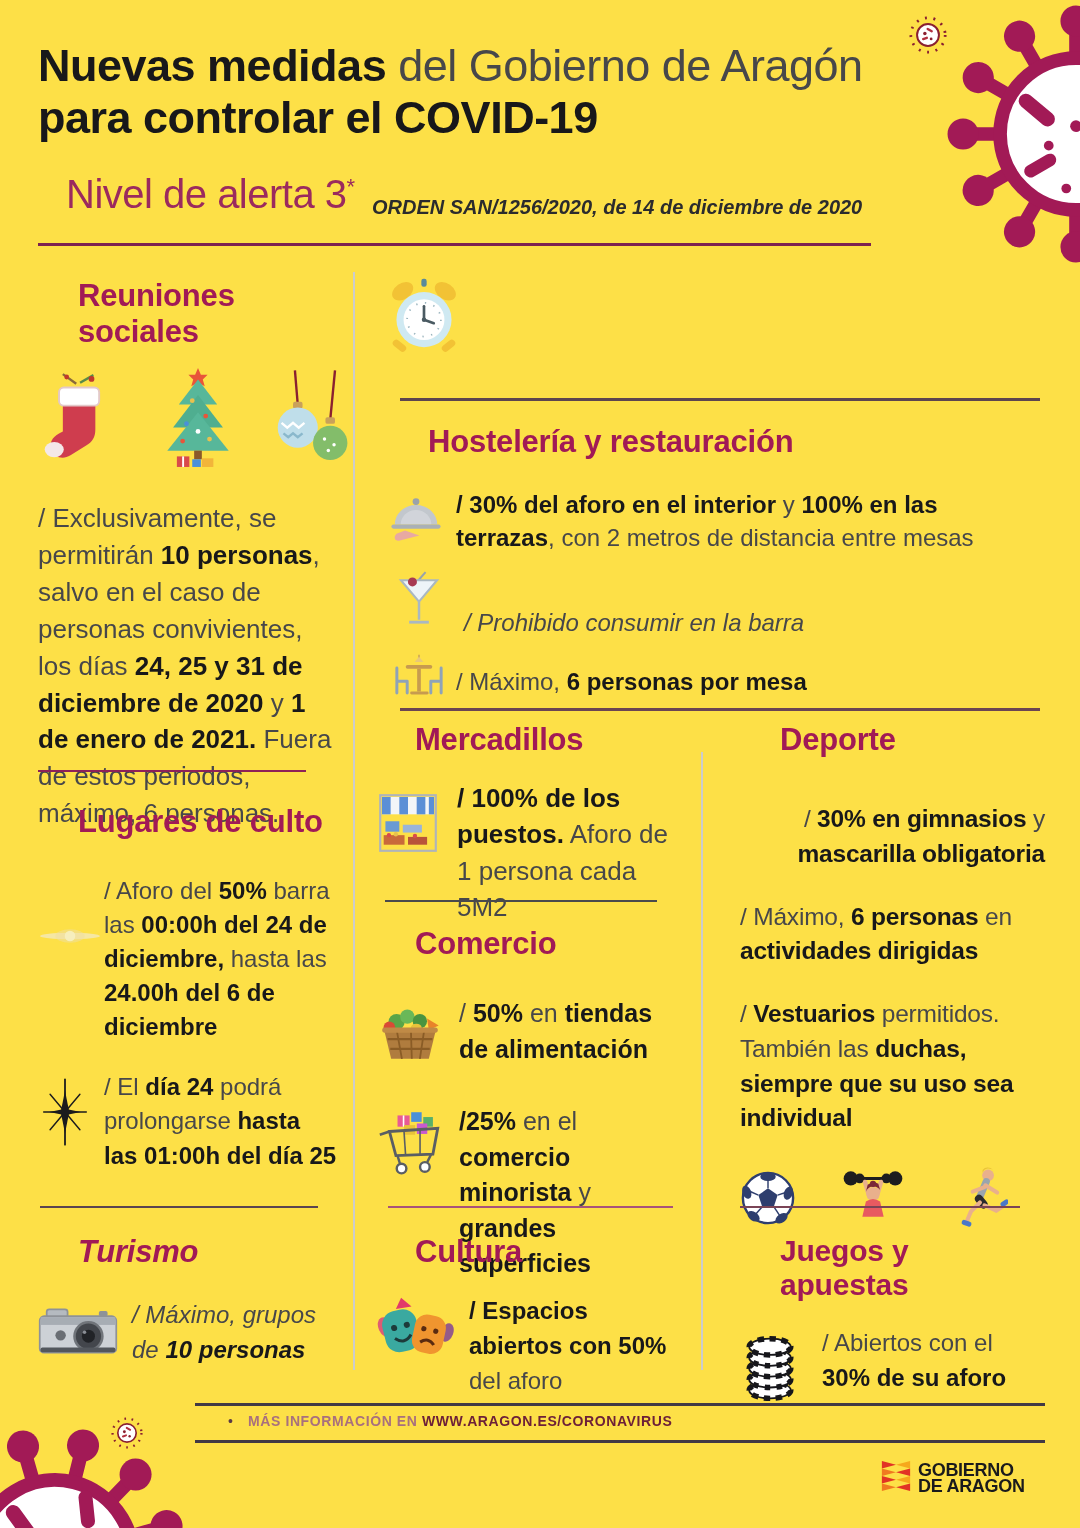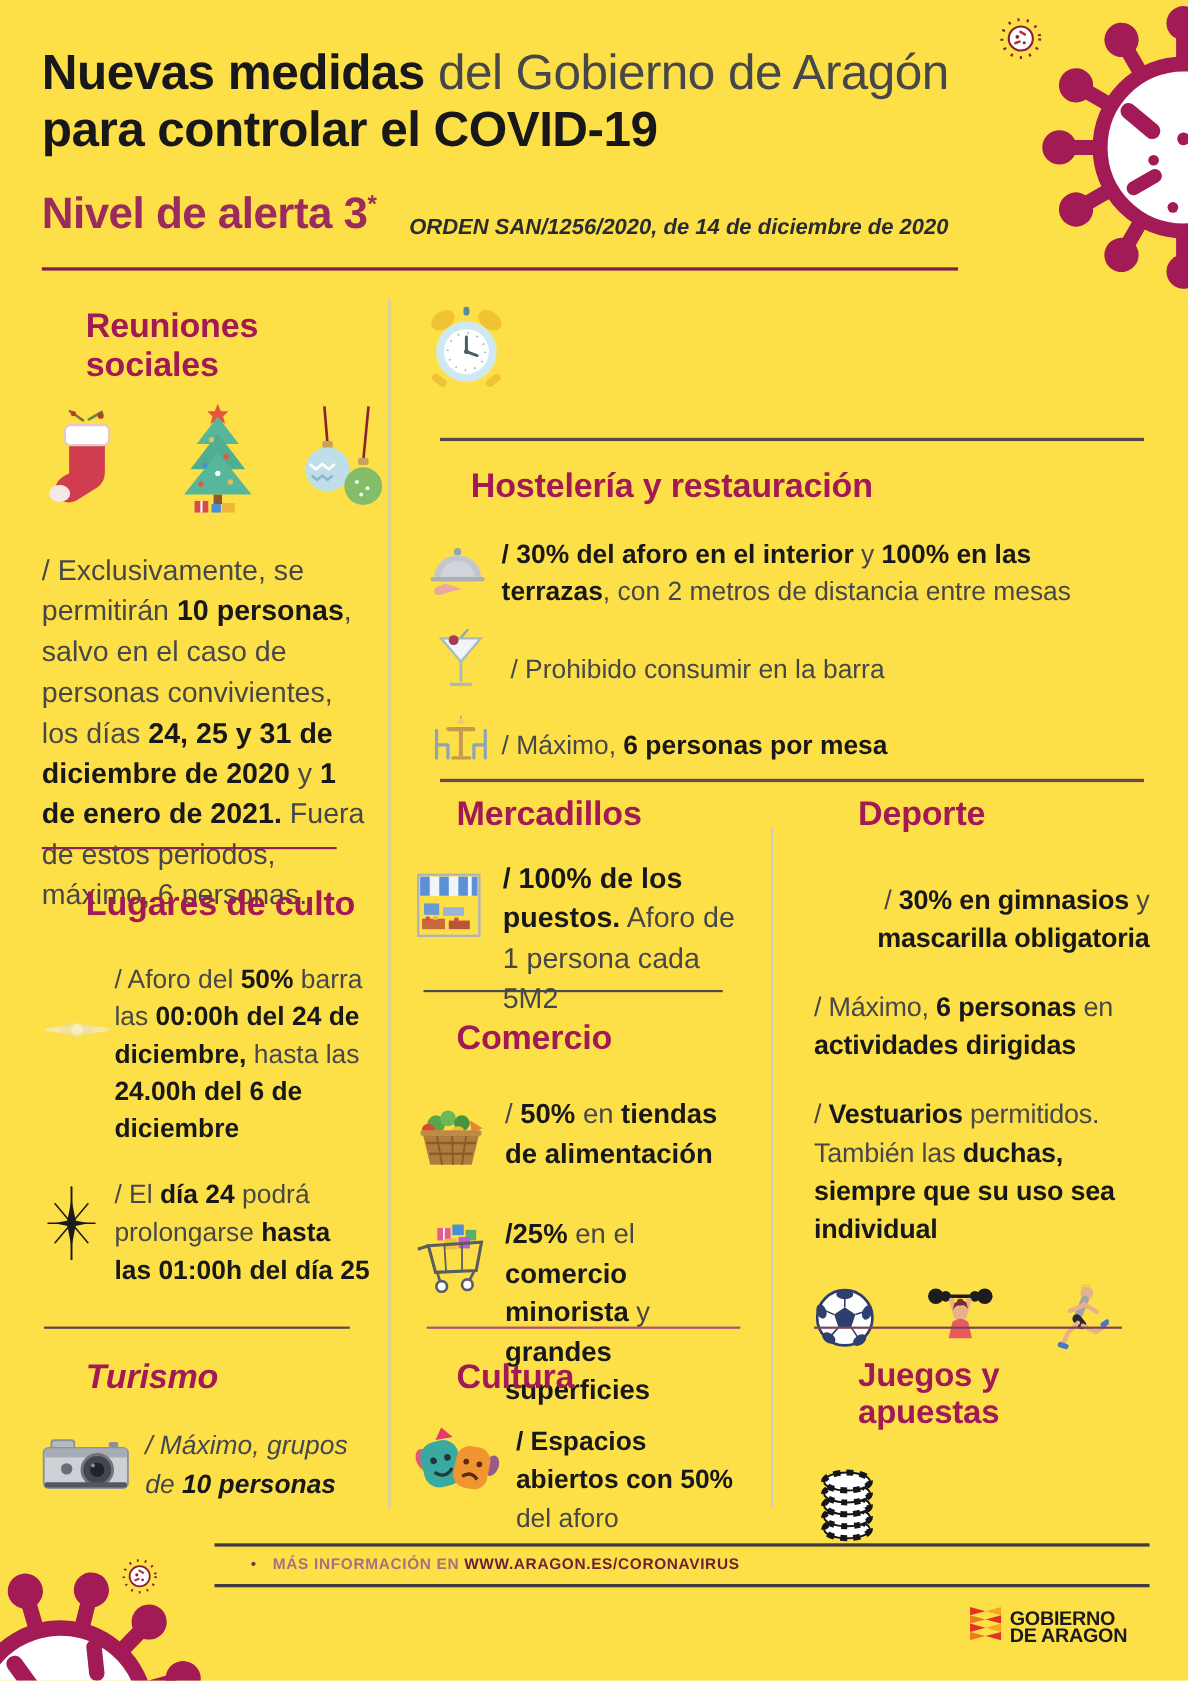--- a/index.html
+++ b/index.html
@@ -3,21 +3,21 @@
 <meta charset="utf-8">
 <style>
   html,body{margin:0;padding:0;background:#ffffff;}
   .page{position:relative;width:1080px;height:1528px;background:#fde047;overflow:hidden;
         font-family:"Liberation Sans",sans-serif;color:#47474a;}
   h1,h2,p{margin:0;}
   .abs{position:absolute;}
   
   .title{font-size:45px;line-height:1.16;font-weight:500;color:#2b2b2d;letter-spacing:-0.5px;width:840px;}
   .title .a{color:#a5194f;font-weight:800;}
-  .alert{font-size:40px;font-weight:700;color:#9b2a5e;letter-spacing:-0.5px;}
+  .alert{font-size:40px;font-weight:400;color:#9b2a5e;letter-spacing:-0.5px;margin-left:28px;}
   .alert sup{font-size:22px;}
   .order{font-size:20px;font-style:italic;font-weight:600;color:#2b2b2d;}
   
   .hr{position:absolute;height:3px;background:#8e2157;}
   .hr-dark{position:absolute;height:2.5px;background:#5d454e;}
   .hr-thin{position:absolute;height:2px;background:#8e2157;}
   .vr{position:absolute;width:2px;background:#cccccc;}
   
   .sec-title{font-size:31px;font-weight:800;color:#a11a56;letter-spacing:-0.2px;margin-left:40px;}
   .rich .b{font-weight:800;color:#18181a;}
@@ -285,21 +285,21 @@
     <div class="item" style="margin-top:16px;">
       <span class="icon" style="width:68px;padding-left:8px;">
         <svg width="46" height="60" viewBox="0 0 56 72">
           <line x1="36" y1="2" x2="22" y2="18" stroke="#98a2ac" stroke-width="2.5"></line>
           <polygon points="6,12 50,12 28,38" fill="#eef4f8" stroke="#aab8c2" stroke-width="2.5"></polygon>
           <circle cx="20" cy="14" r="5.5" fill="#a83a52"></circle>
           <line x1="28" y1="38" x2="28" y2="60" stroke="#aab8c2" stroke-width="3"></line>
           <line x1="16" y1="63" x2="40" y2="63" stroke="#aab8c2" stroke-width="3.5"></line>
         </svg>
       </span>
-      <p class="rich" style="width:585px;font-size:24px;line-height:1.38;margin-top:22px;"><span>/ Prohibido consumir en la barra</span></p>
+      <p class="rich" style="width:585px;font-size:24px;line-height:1.38;margin-top:36px;font-style:italic;"><span>/ Prohibido consumir en la barra</span></p>
     </div>
     <div class="item" style="margin-top:14px;">
       <span class="icon" style="width:68px;">
         <svg width="62" height="52" viewBox="0 0 84 66">
           <line x1="42" y1="0" x2="42" y2="9" stroke="#c9a15a" stroke-width="2"></line>
           <polygon points="36,10 48,10 42,3" fill="#e8c87a"></polygon>
           <path d="M12 18 v34 M12 36 h14 M26 36 v16" fill="none" stroke="#8fa3b8" stroke-width="4" stroke-linecap="round"></path>
           <path d="M72 18 v34 M72 36 h-14 M58 36 v16" fill="none" stroke="#8fa3b8" stroke-width="4" stroke-linecap="round"></path>
           <rect x="24" y="14" width="36" height="5" rx="2.5" fill="#c79b4f"></rect>
           <rect x="39.5" y="19" width="5" height="31" fill="#c79b4f"></rect>
@@ -474,20 +474,21 @@
             <ellipse cx="32" cy="59" rx="23" ry="9" fill="none" stroke="#16161a" stroke-width="6" stroke-dasharray="6 7"></ellipse>
             <ellipse cx="32" cy="47" rx="23" ry="9" fill="#ffffff" stroke="#16161a" stroke-width="2"></ellipse>
             <ellipse cx="32" cy="47" rx="23" ry="9" fill="none" stroke="#16161a" stroke-width="6" stroke-dasharray="7 6"></ellipse>
             <ellipse cx="32" cy="35" rx="23" ry="9" fill="#ffffff" stroke="#16161a" stroke-width="2"></ellipse>
             <ellipse cx="32" cy="35" rx="23" ry="9" fill="none" stroke="#16161a" stroke-width="6" stroke-dasharray="6 7"></ellipse>
             <ellipse cx="32" cy="23" rx="23" ry="9" fill="#ffffff" stroke="#16161a" stroke-width="2"></ellipse>
             <ellipse cx="32" cy="23" rx="23" ry="9" fill="none" stroke="#16161a" stroke-width="6" stroke-dasharray="7 6"></ellipse>
           </g>
         </svg>
       </span>
+      <p class="rich" style="width:220px;font-size:24px;line-height:1.45;"><span>/ Abiertos con el </span><span class="b">30% de su aforo</span></p>
     </div>
   </div>
 
   <span class="abs" style="left:-95px;top:1408px;width:300px;height:300px;">
     <svg width="300" height="300" style="transform:rotate(14deg);">
         <use href="#virus"></use>
       </svg>
   </span>
   <span class="abs" style="left:106px;top:1412px;width:42px;height:42px;">
     <svg width="42" height="42">

